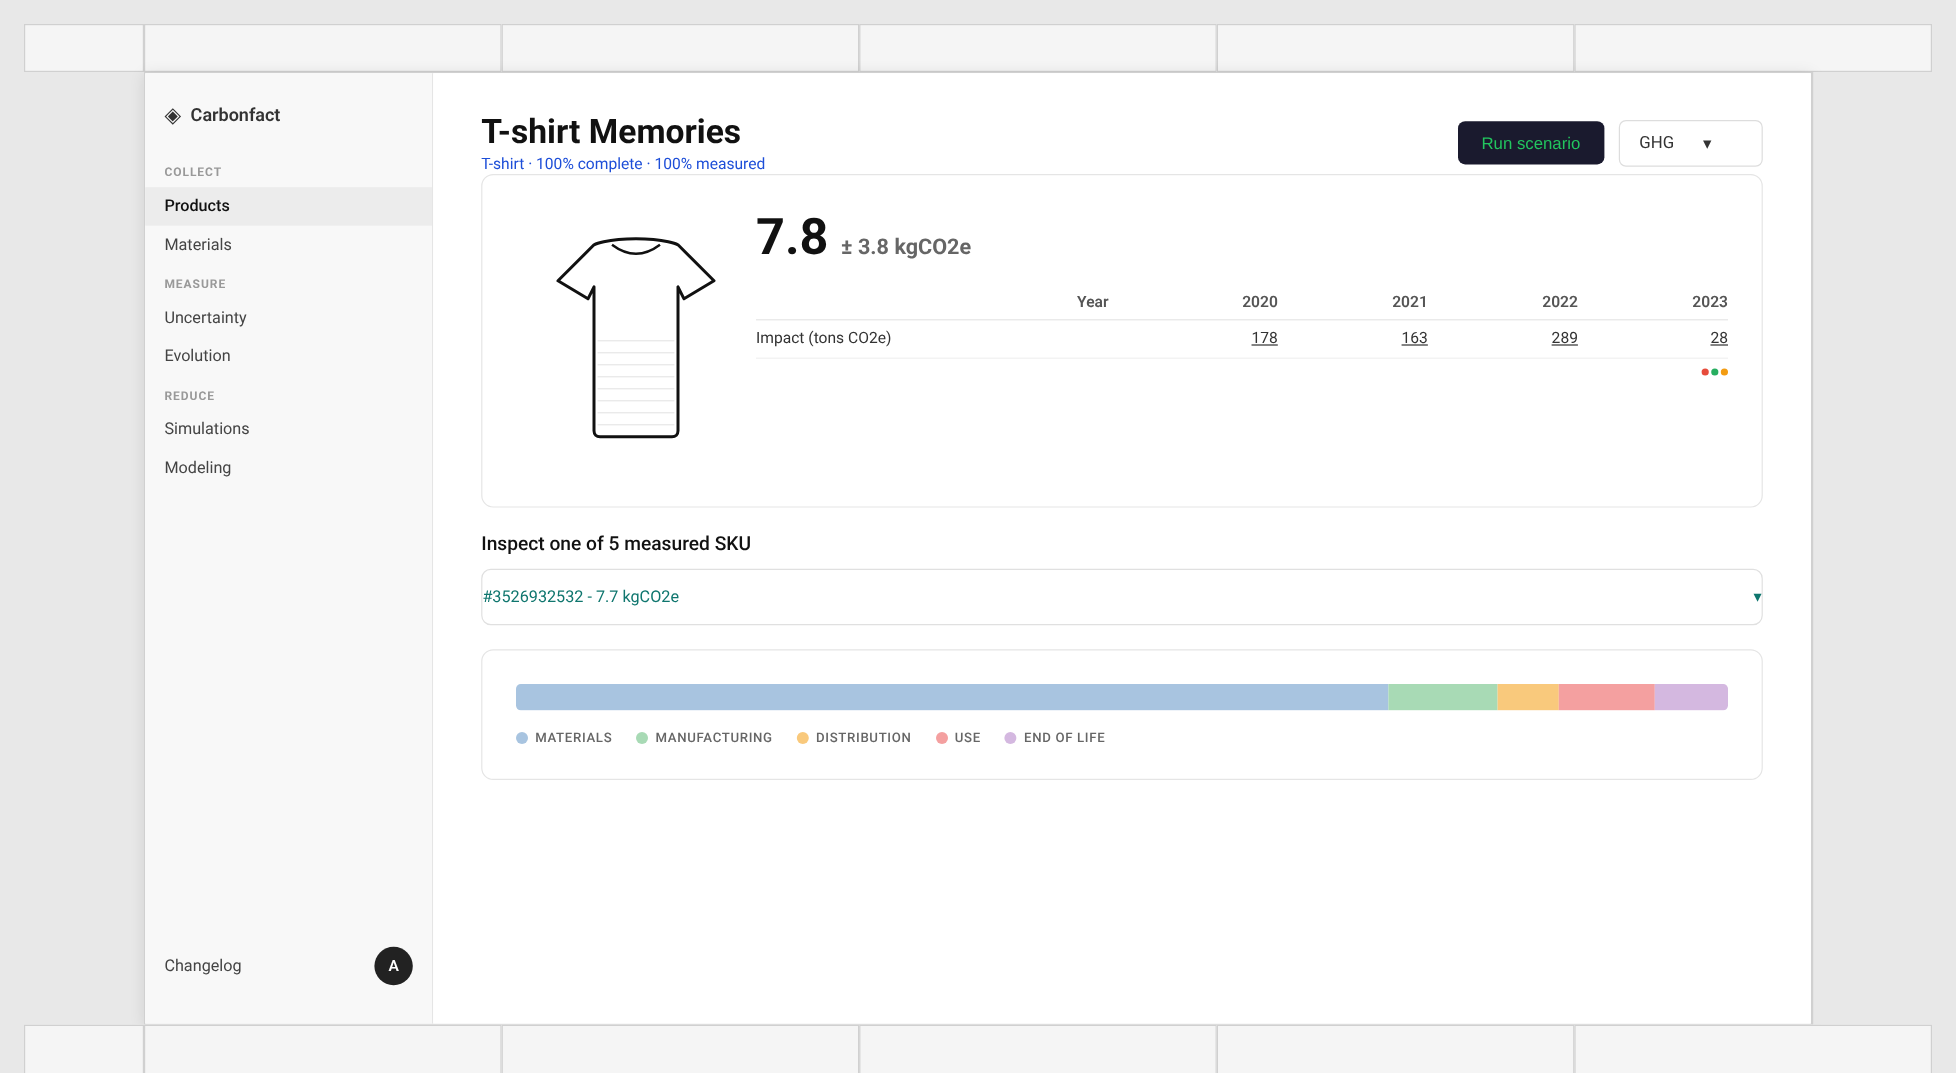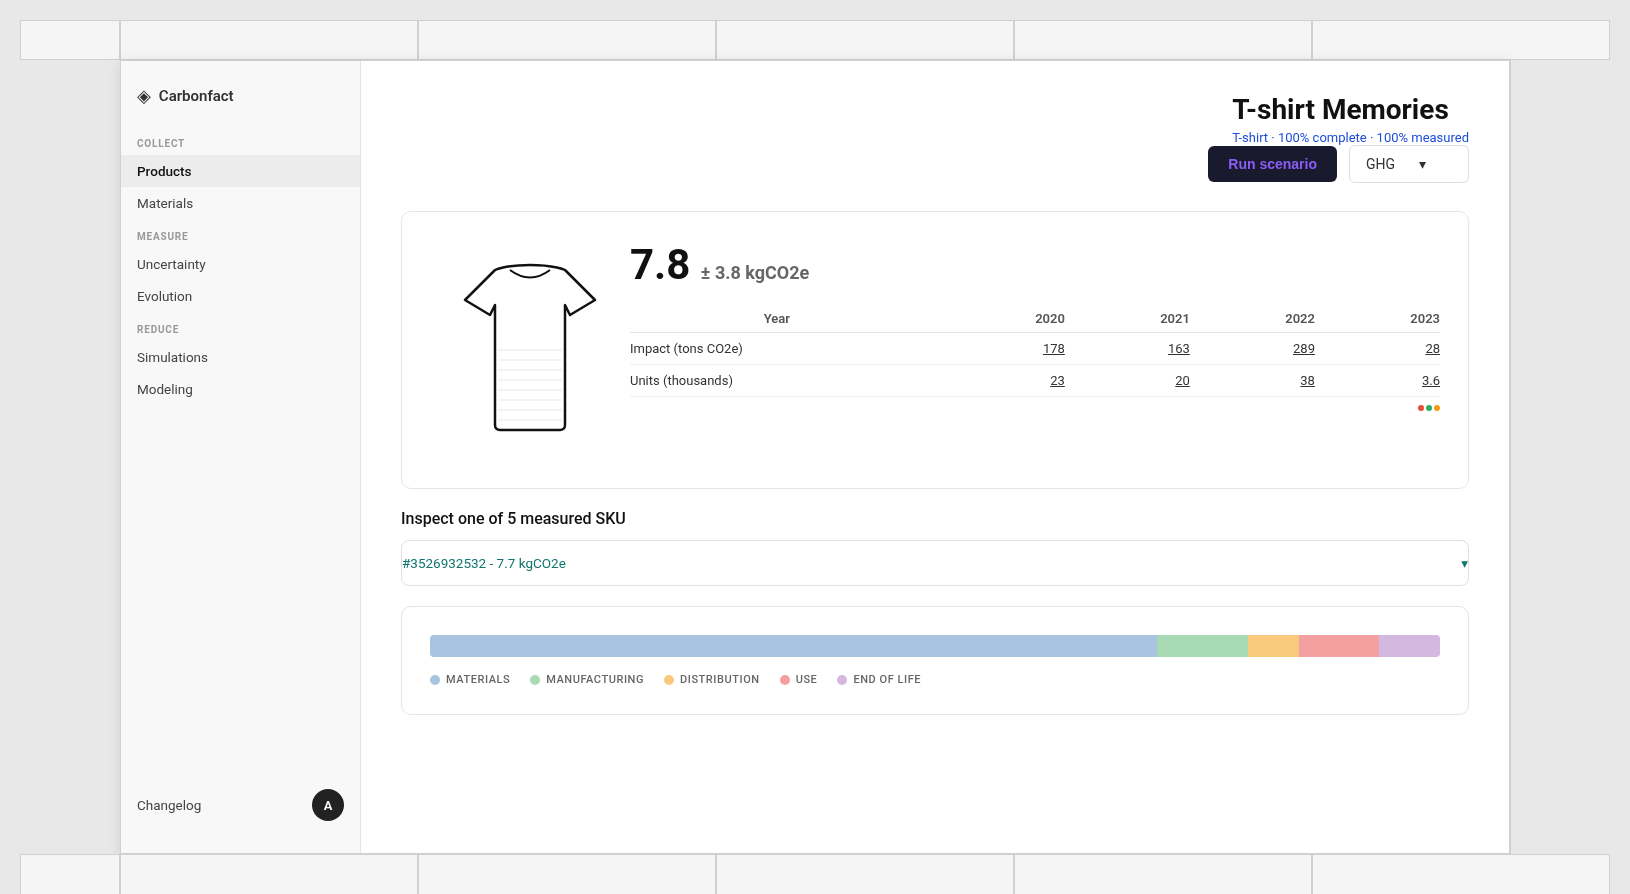--- a/index.html
+++ b/index.html
@@ -110,48 +110,46 @@
       font-weight: 600;
     }
     .main-panel {
       flex: 1;
       padding: 32px 40px;
       overflow-y: auto;
       background: white;
     }
     .page-header {
       display: flex;
-      align-items: flex-end;
+      align-items: center;
       justify-content: space-between;
-      margin-bottom: 28px;
-      flex-direction: column;
     }
     .page-title {
       font-size: 28px;
       font-weight: 700;
       color: #111;
     }
     .page-subtitle {
       font-size: 13px;
       color: #1d4ed8;
       margin-top: 4px;
     }
     .header-actions {
       display: flex;
       gap: 12px;
       align-items: center;
     }
     .run-scenario-btn {
       background: #1a1a2e;
-      color: #8b5cf6;
+      color: #22c55e;
       border: none;
       border-radius: 6px;
       padding: 10px 20px;
       font-size: 14px;
-      font-weight: 700;
+      font-weight: 400;
       cursor: pointer;
     }
     .ghg-dropdown {
       border: 1px solid #ddd;
       border-radius: 6px;
       padding: 10px 16px;
       font-size: 14px;
       color: #333;
       background: white;
       cursor: pointer;
@@ -191,21 +189,21 @@
     }
     .carbon-uncertainty {
       font-size: 18px;
       color: #666;
     }
     .data-table {
       width: 100%;
       border-collapse: collapse;
     }
     .data-table th {
-      text-align: center;
+      text-align: right;
       font-size: 13px;
       font-weight: 600;
       color: #555;
       padding: 6px 16px 6px 0;
       border-bottom: 1px solid #e5e5e5;
     }
     .data-table th.year-col, .data-table td.year-col {
       text-align: right;
       padding-right: 0;
       min-width: 52px;
@@ -406,27 +404,20 @@
                 </tr>
               </thead>
               <tbody>
                 <tr>
                   <td>Impact (tons CO2e)</td>
                   <td class="year-col">178</td>
                   <td class="year-col">163</td>
                   <td class="year-col">289</td>
                   <td class="year-col">28</td>
                 </tr>
-                <tr>
-                  <td>Units (thousands)</td>
-                  <td class="year-col">23</td>
-                  <td class="year-col">20</td>
-                  <td class="year-col">38</td>
-                  <td class="year-col">3.6</td>
-                </tr>
               </tbody>
             </table>
 
             <div class="color-bar-area">
               <div class="mini-color-dots">
                 <div class="dot" style="background:#e74c3c"></div>
                 <div class="dot" style="background:#27ae60"></div>
                 <div class="dot" style="background:#f39c12"></div>
               </div>
             </div>

